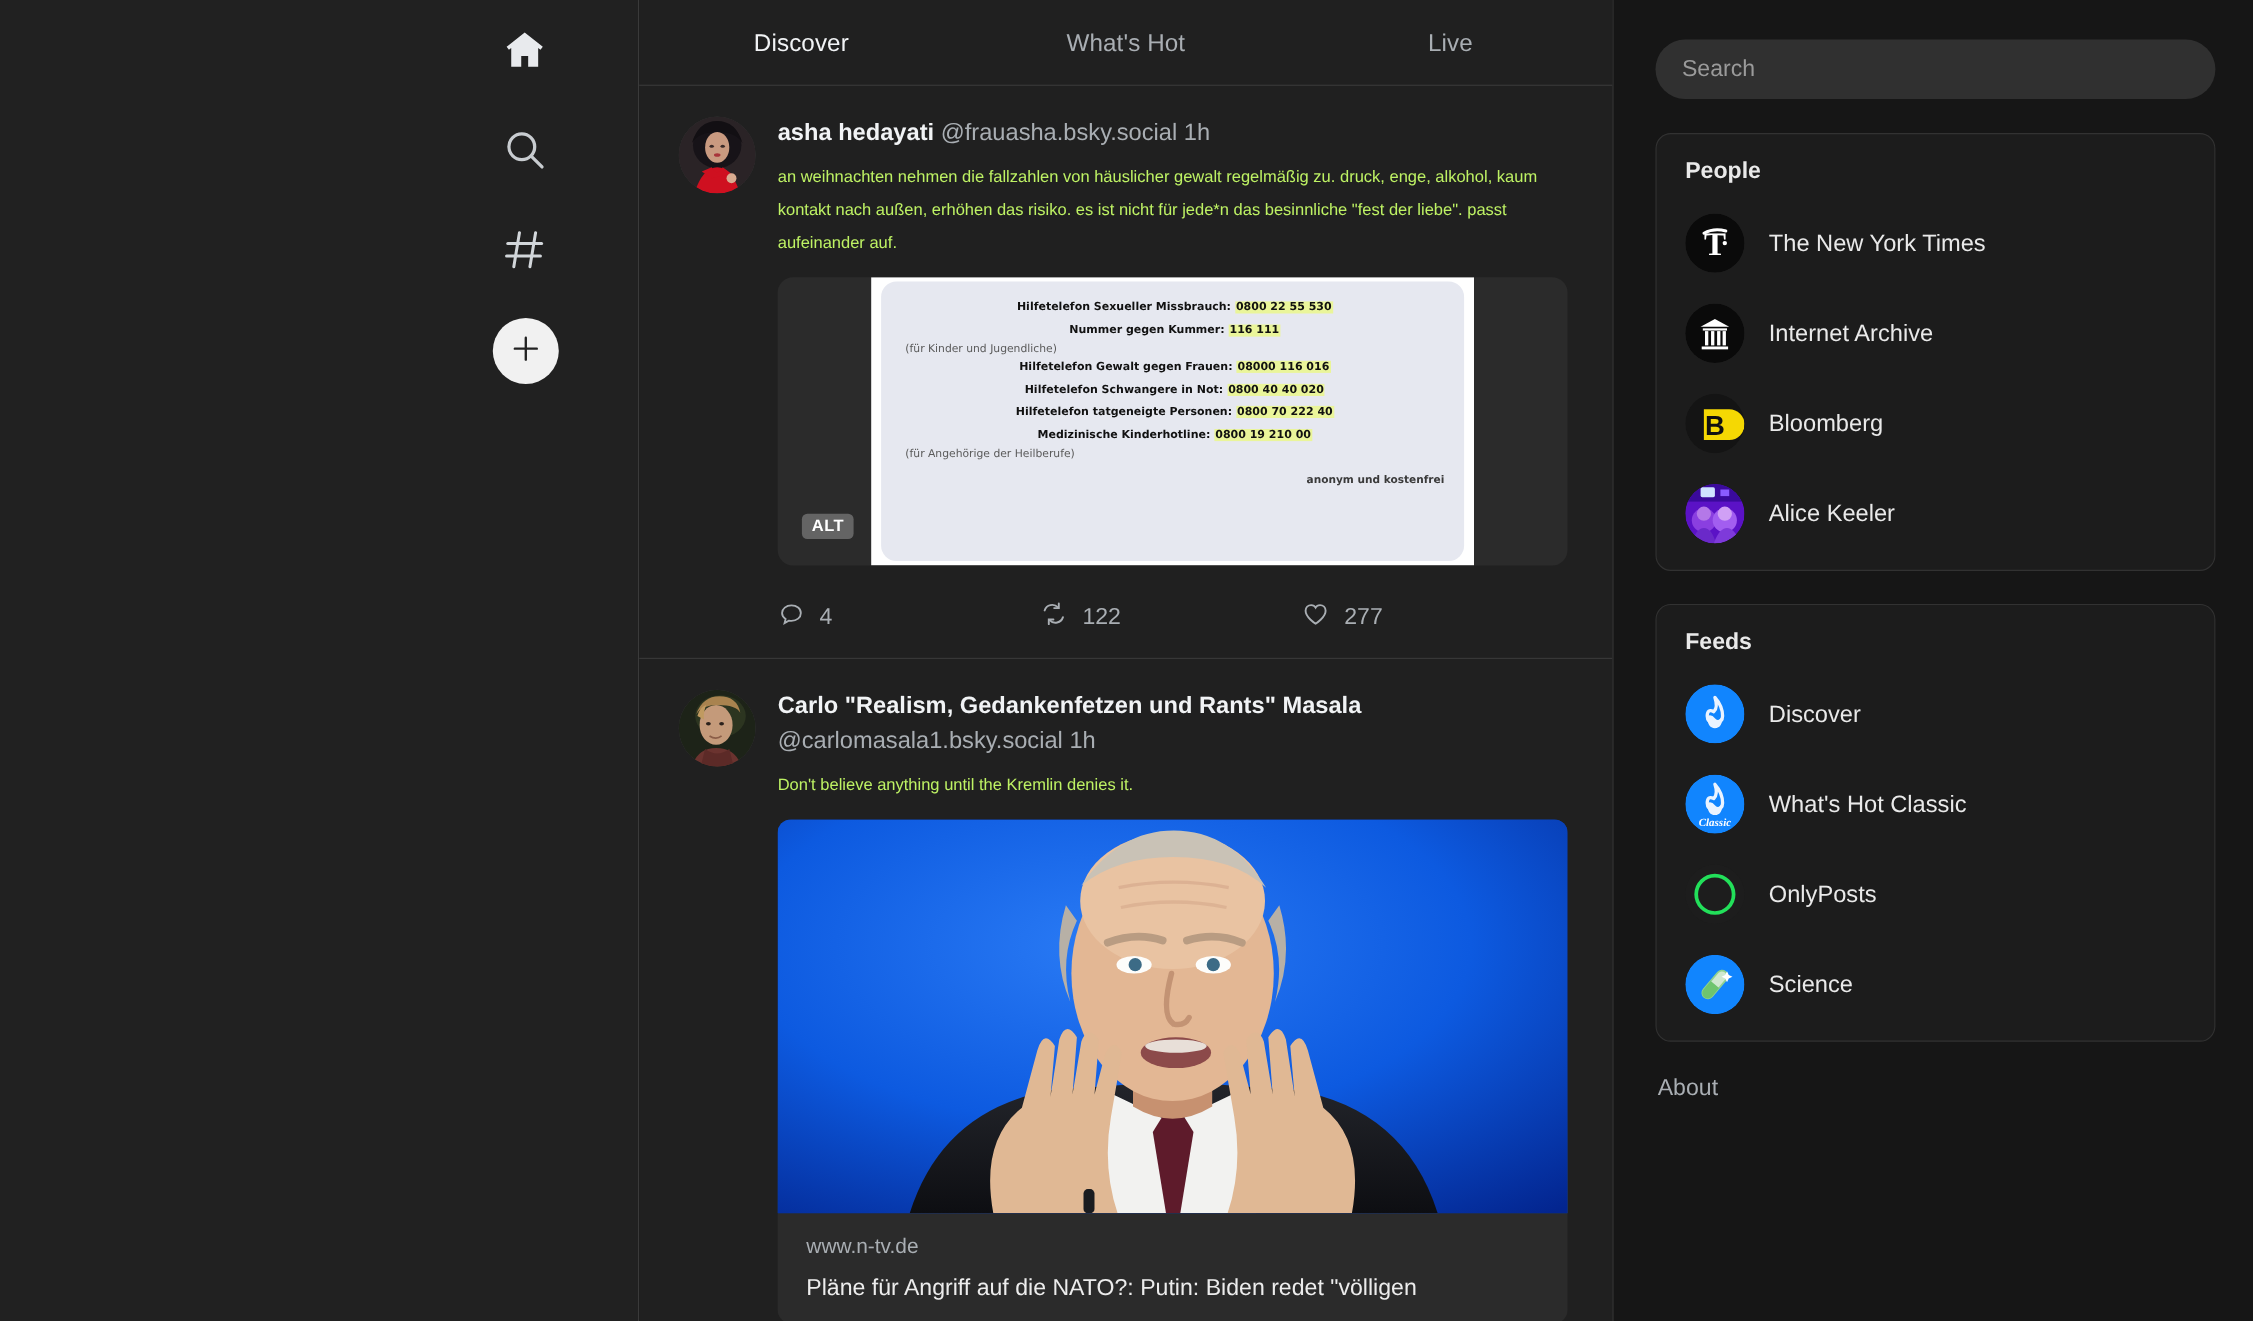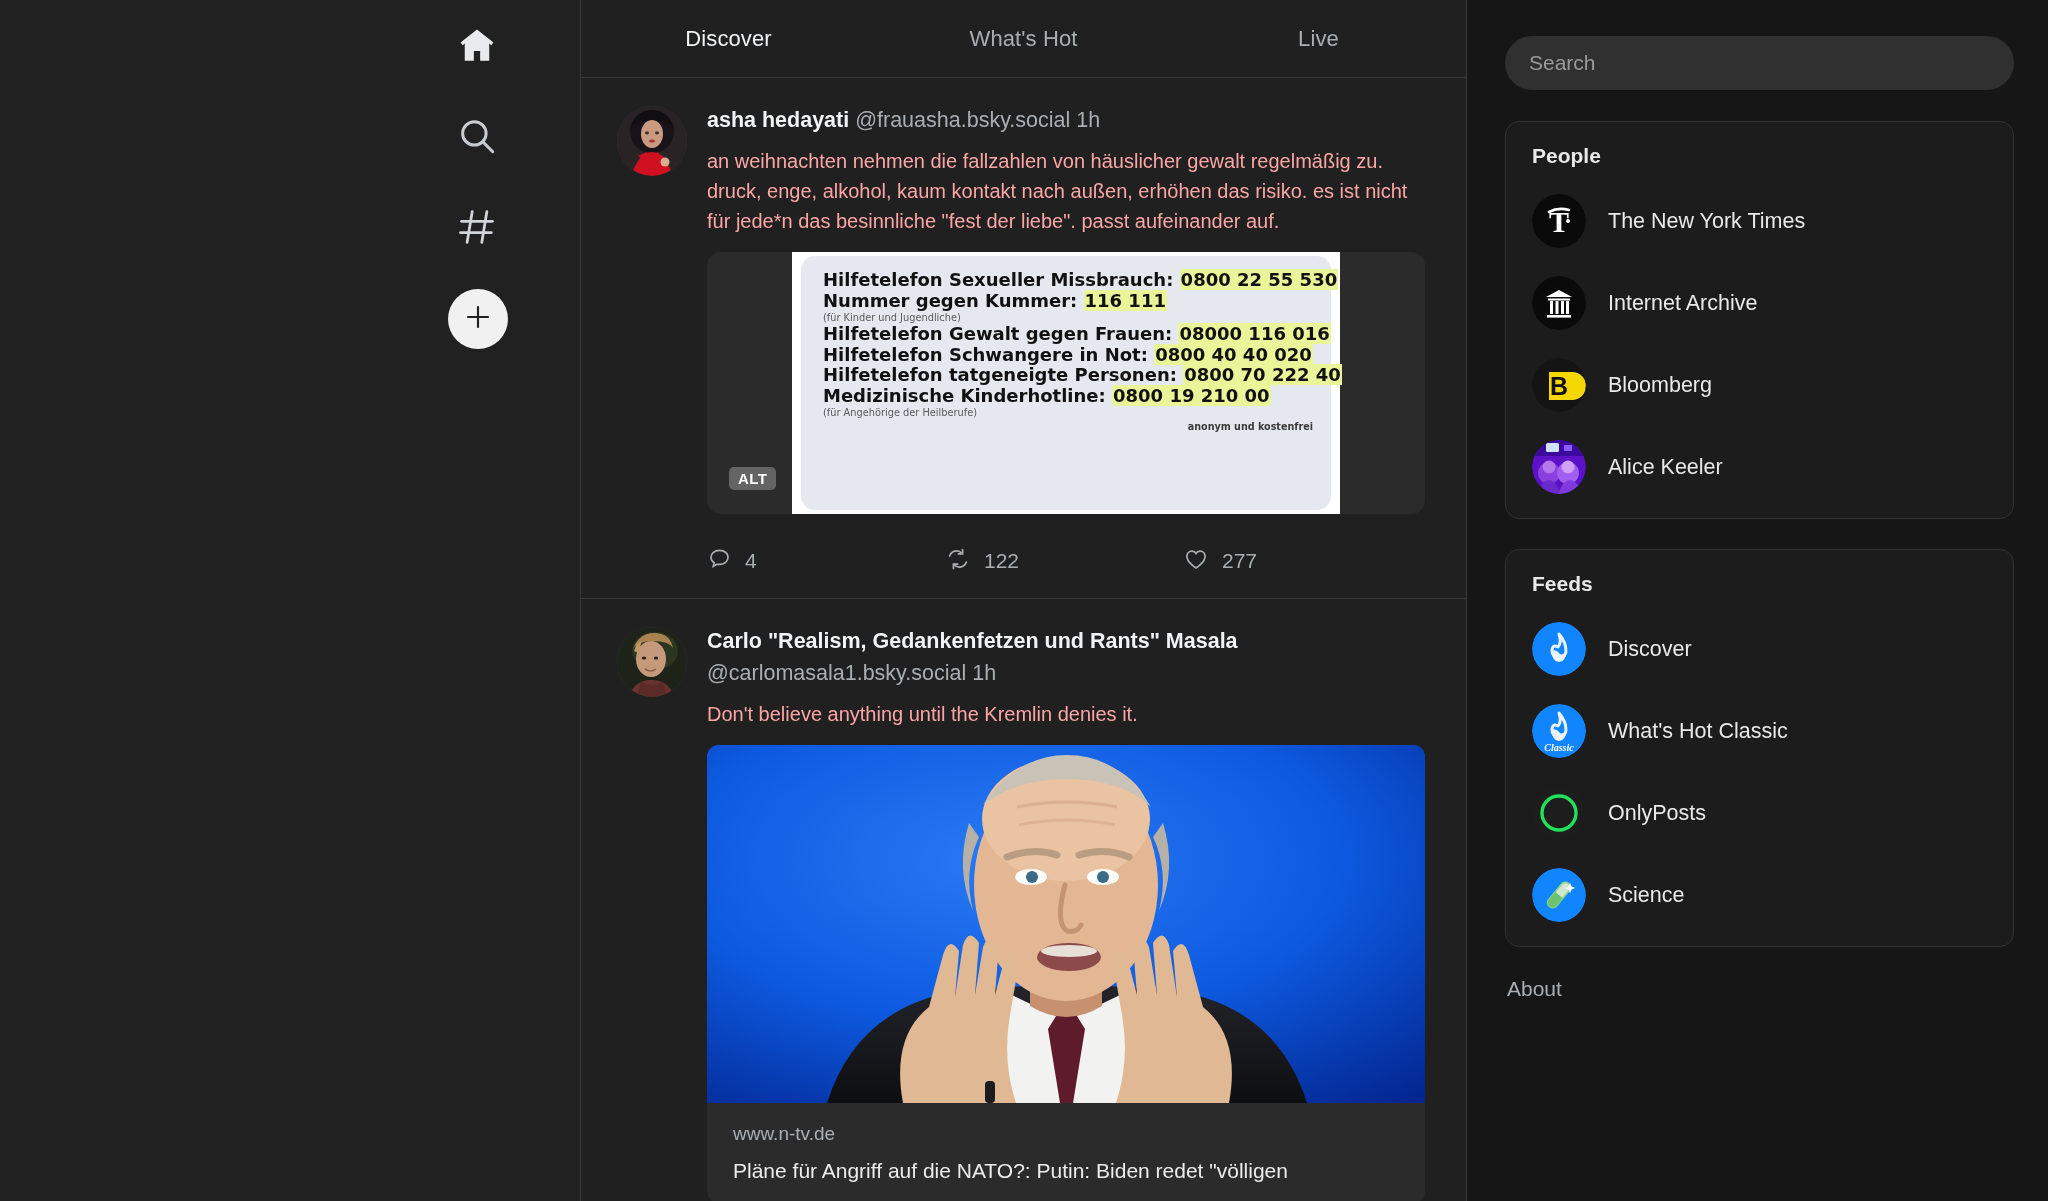--- a/index.html
+++ b/index.html
@@ -70,21 +70,21 @@
   .avatar svg { display:block; width:70px; height:70px; }
   .post-body { flex: 1; min-width: 0; }
 
   .post-head { font-size: 21.5px; line-height: 28px; margin-bottom: 12px; }
   .post-head .dn { color: #f1f3f5; font-weight: bold; }
   .post-head .handle { color: #a9aeb3; font-weight: normal; }
   .head-stack .dn { display: block; }
   .head-stack .handle { display: block; margin-top: 4px; }
 
   .post-text {
-    font-size: 20px; line-height: 30px; color: #fca5a5;
+    font-size: 15px; line-height: 30px; color: #bef264;
     margin-bottom: 16px; word-wrap: break-word;
   }
 
   
   .img-card {
     position: relative;
     width: 718px; height: 262px;
     background: #2b2b2b;
     border-radius: 14px; overflow: hidden;
     margin-bottom: 10px;
@@ -98,24 +98,24 @@
     padding-top: 4px;
   }
   .helpline-inner {
     width: 530px; height: 254px;
     background: #e6e8f0;
     border-radius: 14px;
     padding: 14px 18px 0 22px;
     font-family: "DejaVu Sans", sans-serif;
     color: #111;
   }
-  .hl-row { font-size: 18px; font-weight: bold; line-height: 20.5px; white-space: nowrap; }
+  .hl-row { font-size: 10px; font-weight: bold; line-height: 20.5px; white-space: nowrap; text-align: center; }
   .hl-num { background: #eaf59a; padding: 0 1px; }
   .hl-sub { font-size: 9.8px; font-weight: normal; color: #5a5a5a; line-height: 13px; }
-  .hl-foot { font-size: 9.6px; font-weight: bold; color: #3a3a3a; text-align: right; margin-top: 2px; }
+  .hl-foot { font-size: 9.6px; font-weight: bold; color: #3a3a3a; text-align: right; margin-top: 12px; }
   .alt-badge {
     position: absolute; left: 22px; bottom: 24px;
     background: rgba(105,105,105,.92); color: #fff;
     font-size: 15px; font-weight: bold;
     padding: 3px 9px; border-radius: 5px; letter-spacing: .4px;
   }
 
   
   .engage { display: flex; align-items: center; height: 74px; }
   .eng-item {

